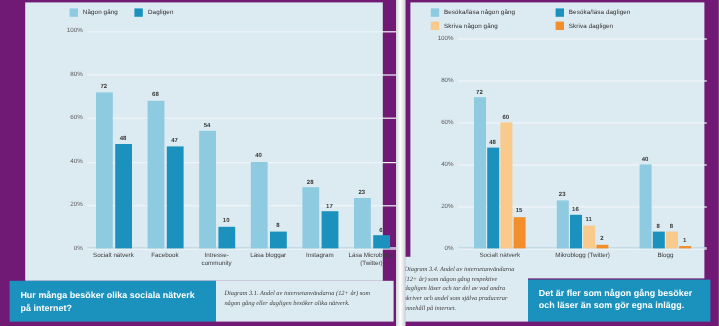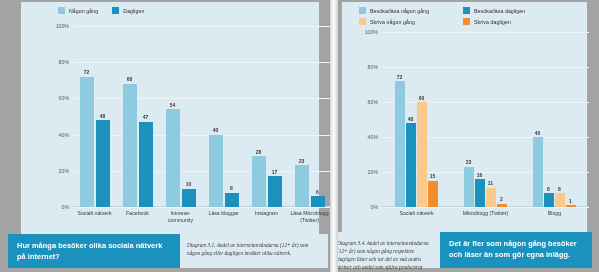--- a/index.html
+++ b/index.html
@@ -18,21 +18,21 @@
     position: absolute;
     inset: 0;
     display: flex;
     background: #ffffff;
   }
 
   
   .page {
     position: relative;
     height: 272px;
-    background: #a3a3a3;
+    background: #701a75;
     box-sizing: border-box;
   }
   .page-left  { width: 330px; }
   .page-right { width: 269px; }
 
   .gutter {
     position: absolute;
     top: 0;
     left: 330px;
     width: 8px;
@@ -180,21 +180,21 @@
   .plot-right .bar { width: 10px; }
 
   
   .footer {
     position: absolute;
     bottom: 0;
     display: flex;
     align-items: stretch;
   }
   .footer-left  { left: 8px; bottom: 4px; width: 320px; height: 34px; }
-  .footer-right { left: 0px; bottom: 4px; width: 262px; height: 36px; }
+  .footer-right { left: 0px; bottom: 4px; width: 262px; height: 36px; align-items: flex-end; }
 
   .callout {
     background: #1b92bd;
     color: #ffffff;
     font-size: 7.4px;
     font-weight: bold;
     line-height: 1.45;
     padding: 7px 8px 7px 9px;
     box-sizing: border-box;
     letter-spacing: 0.05px;

